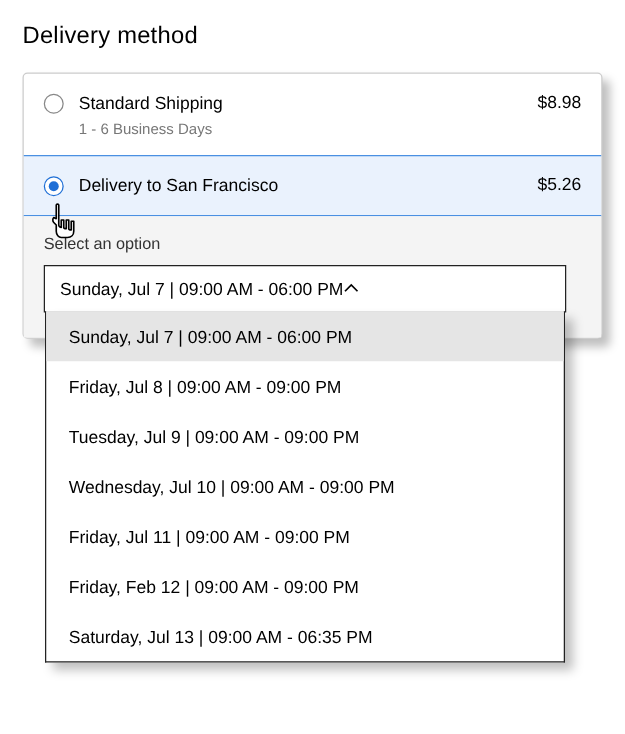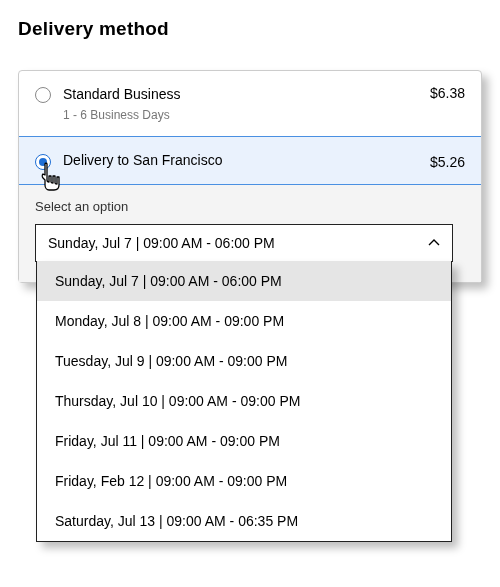--- a/index.html
+++ b/index.html
@@ -6,44 +6,43 @@
   body {
     font-family: -apple-system, BlinkMacSystemFont, "Segoe UI", Helvetica, Arial, sans-serif;
     background: #fff;
     width: 500px;
     height: 587px;
     position: relative;
     padding: 18px;
   }
   .heading {
     font-size: 19px;
-    font-weight: 700;
+    font-weight: 400;
     color: #000;
-    margin-bottom: 30px;
+    margin-bottom: 18px;
     letter-spacing: 0.2px;
   }
   .panel {
     border: 1px solid #ccc;
     border-radius: 4px;
     background: #fff;
     position: relative;
     box-shadow: 6px 6px 8px rgba(0,0,0,0.25);
   }
   .option {
     display: flex;
     align-items: flex-start;
     padding: 14px 16px;
     gap: 12px;
     position: relative;
   }
   .option.selected {
     background: #eaf2fd;
     border-top: 1px solid #4a90e2;
     border-bottom: 1px solid #4a90e2;
-    align-items: flex-end;
   }
   .radio {
     width: 16px;
     height: 16px;
     border: 1px solid #888;
     border-radius: 50%;
     flex-shrink: 0;
     margin-top: 2px;
     position: relative;
     background: #fff;
@@ -87,21 +86,20 @@
     font-size: 13px;
     color: #333;
     margin-bottom: 10px;
   }
   .select-box {
     border: 1px solid #222;
     background: #fff;
     padding: 10px 12px;
     display: flex;
     align-items: center;
-    justify-content: space-between;
     cursor: pointer;
     position: relative;
   }
   .select-text {
     font-size: 14px;
     color: #000;
   }
   .chevron {
     width: 12px;
     height: 12px;
@@ -141,24 +139,24 @@
 </head>
 <body>
 
 <h2 class="heading">Delivery method</h2>
 
 <div class="panel">
 
   <div class="option">
     <span class="radio"></span>
     <div class="option-texts">
-      <div class="option-title">Standard Business</div>
+      <div class="option-title">Standard Shipping</div>
       <div class="option-sub">1 - 6 Business Days</div>
     </div>
-    <div class="option-price">$6.38</div>
+    <div class="option-price">$8.98</div>
   </div>
 
   <div class="option selected">
     <span class="radio checked"></span>
     <div class="option-texts">
       <div class="option-title">Delivery to San Francisco</div>
     </div>
     <div class="option-price">$5.26</div>
   </div>
 
@@ -166,23 +164,23 @@
     <div class="expand-label">Select an option</div>
     <div class="select-box">
       <span class="select-text">Sunday, Jul 7 | 09:00 AM - 06:00 PM</span>
       <span class="chevron">
         <svg viewBox="0 0 12 12" width="12" height="12">
             <path d="M1 8 L6 3 L11 8" fill="none" stroke="#000" stroke-width="1.4"></path>
           </svg>
       </span>
       <div class="dropdown">
         <div class="dropdown-item highlight">Sunday, Jul 7 | 09:00 AM - 06:00 PM</div>
-        <div class="dropdown-item">Monday, Jul 8 | 09:00 AM - 09:00 PM</div>
+        <div class="dropdown-item">Friday, Jul 8 | 09:00 AM - 09:00 PM</div>
         <div class="dropdown-item">Tuesday, Jul 9 | 09:00 AM - 09:00 PM</div>
-        <div class="dropdown-item">Thursday, Jul 10 | 09:00 AM - 09:00 PM</div>
+        <div class="dropdown-item">Wednesday, Jul 10 | 09:00 AM - 09:00 PM</div>
         <div class="dropdown-item">Friday, Jul 11 | 09:00 AM - 09:00 PM</div>
         <div class="dropdown-item">Friday, Feb 12 | 09:00 AM - 09:00 PM</div>
         <div class="dropdown-item">Saturday, Jul 13 | 09:00 AM - 06:35 PM</div>
       </div>
     </div>
   </div>
 
 </div>
 
 <div class="cursor">

